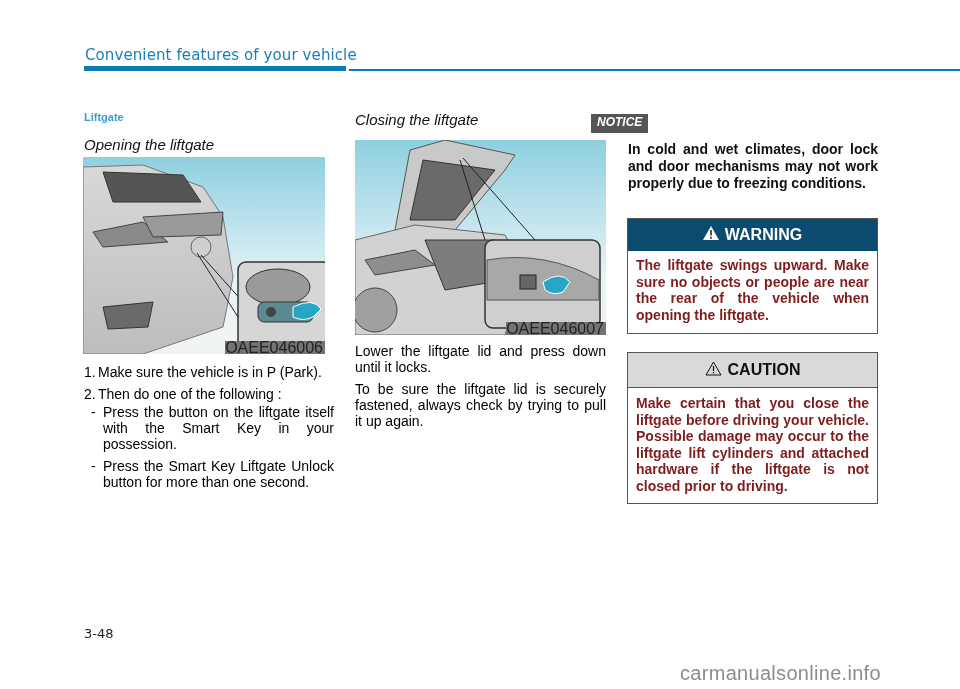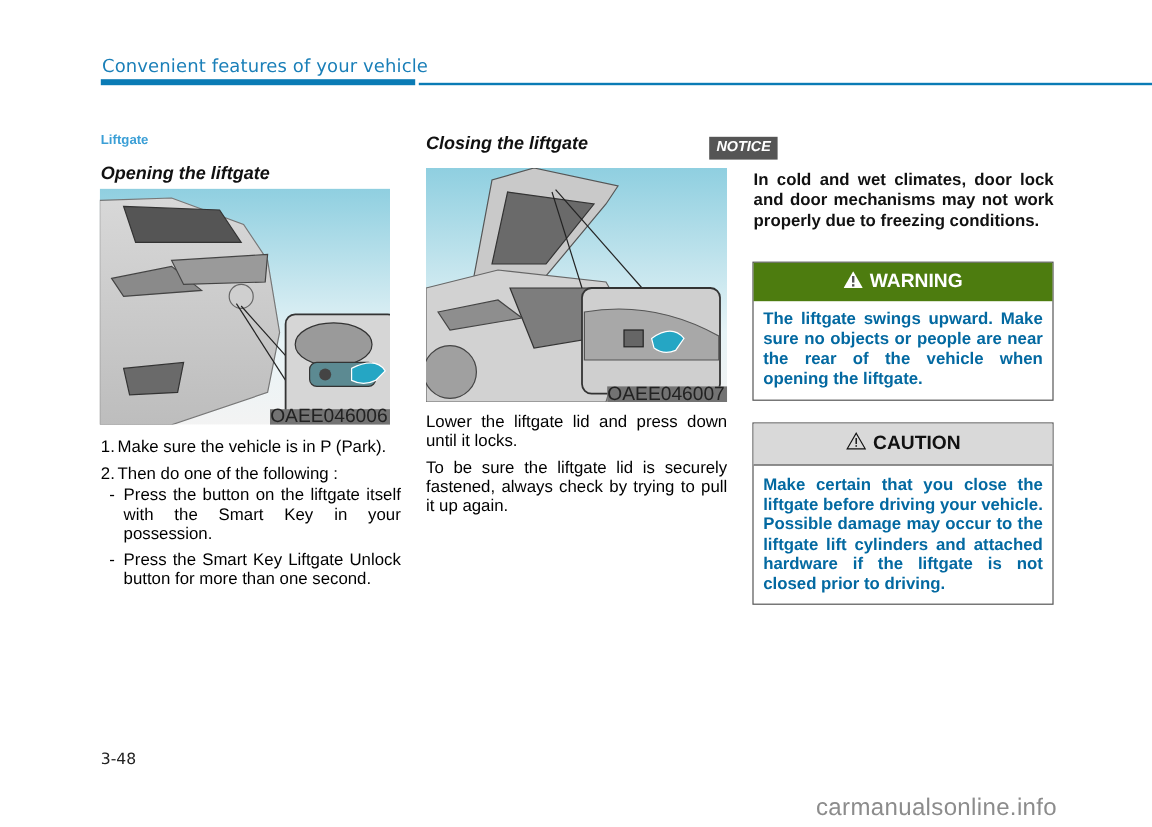--- a/index.html
+++ b/index.html
@@ -6,39 +6,39 @@
   body { width: 960px; height: 689px; position: relative; overflow: hidden;
          font-family: "Liberation Sans", sans-serif; color: #1a1a1a; }
 
   
   .hdr-title { position: absolute; left: 85px; top: 46px; font-size: 15px; color: #1a7fb8;
                font-family: "DejaVu Sans", sans-serif; letter-spacing: 0.1px; }
   .hdr-bar-thick { position: absolute; left: 84px; top: 66px; width: 262px; height: 5px; background: #0a7bb5; }
   .hdr-bar-thin { position: absolute; left: 349px; top: 69px; width: 611px; height: 2px; background: #0a7bb5; }
 
   .section-title { position: absolute; left: 84px; top: 111px; font-size: 11px; font-weight: bold; color: #3b9fd6; }
-  .subhead { position: absolute; font-size: 15px; font-weight: bold; font-style: italic; color: #111; }
+  .subhead { position: absolute; font-size: 15px; font-weight: normal; font-style: italic; color: #111; }
 
   .figure { position: absolute; overflow: hidden; }
   .fig-label { position: absolute; right: 0; bottom: 0; background: #737373; font-size: 16px; color: #222;
                padding: 1px 2px 0 0; line-height: 12px; }
 
   .para { position: absolute; font-size: 14px; line-height: 16px; color: #000000; text-align: justify; }
   .para p { margin: 0; }
 
   .notice-badge { position: absolute; left: 591px; top: 114px; background: #555; color: #fff; font-size: 12px;
                   font-weight: bold; font-style: italic; padding: 1px 6px 4px 6px; line-height: 14px; }
   .notice-text { position: absolute; left: 628px; top: 141px; width: 250px; font-size: 14px; font-weight: bold;
                  line-height: 17px; text-align: justify; color: #111; }
 
   .box { position: absolute; left: 627px; width: 249px; border: 1px solid #555; background: #fff; }
   .box-head { display: flex; align-items: center; justify-content: center; font-size: 16px; font-weight: bold; }
-  .warn-head { height: 32px; background: #4d7c0f; color: #fff; }
+  .warn-head { height: 32px; background: #0c4a6e; color: #fff; }
   .caut-head { height: 34px; background: #d9d9d9; color: #111; border-bottom: 1px solid #555; }
-  .box-body { padding: 6px 8px 8px 8px; font-size: 14px; font-weight: bold; line-height: 16.5px; text-align: justify; color: #0369a1; }
+  .box-body { padding: 6px 8px 8px 8px; font-size: 14px; font-weight: bold; line-height: 16.5px; text-align: justify; color: #7f1d1d; }
   .ico { display: inline-block; margin-right: 6px; vertical-align: middle; }
 
   .page-num { position: absolute; left: 84px; top: 626px; font-size: 13px; color: #222; font-family: "DejaVu Sans", sans-serif; }
   .watermark { position: absolute; left: 680px; top: 662px; font-size: 20px; color: #8c8c8c; letter-spacing: 0.3px; }
 </style>
 </head>
 <body>
 
 <div class="hdr-title">Convenient features of your vehicle</div>
 <div class="hdr-bar-thick"></div>

